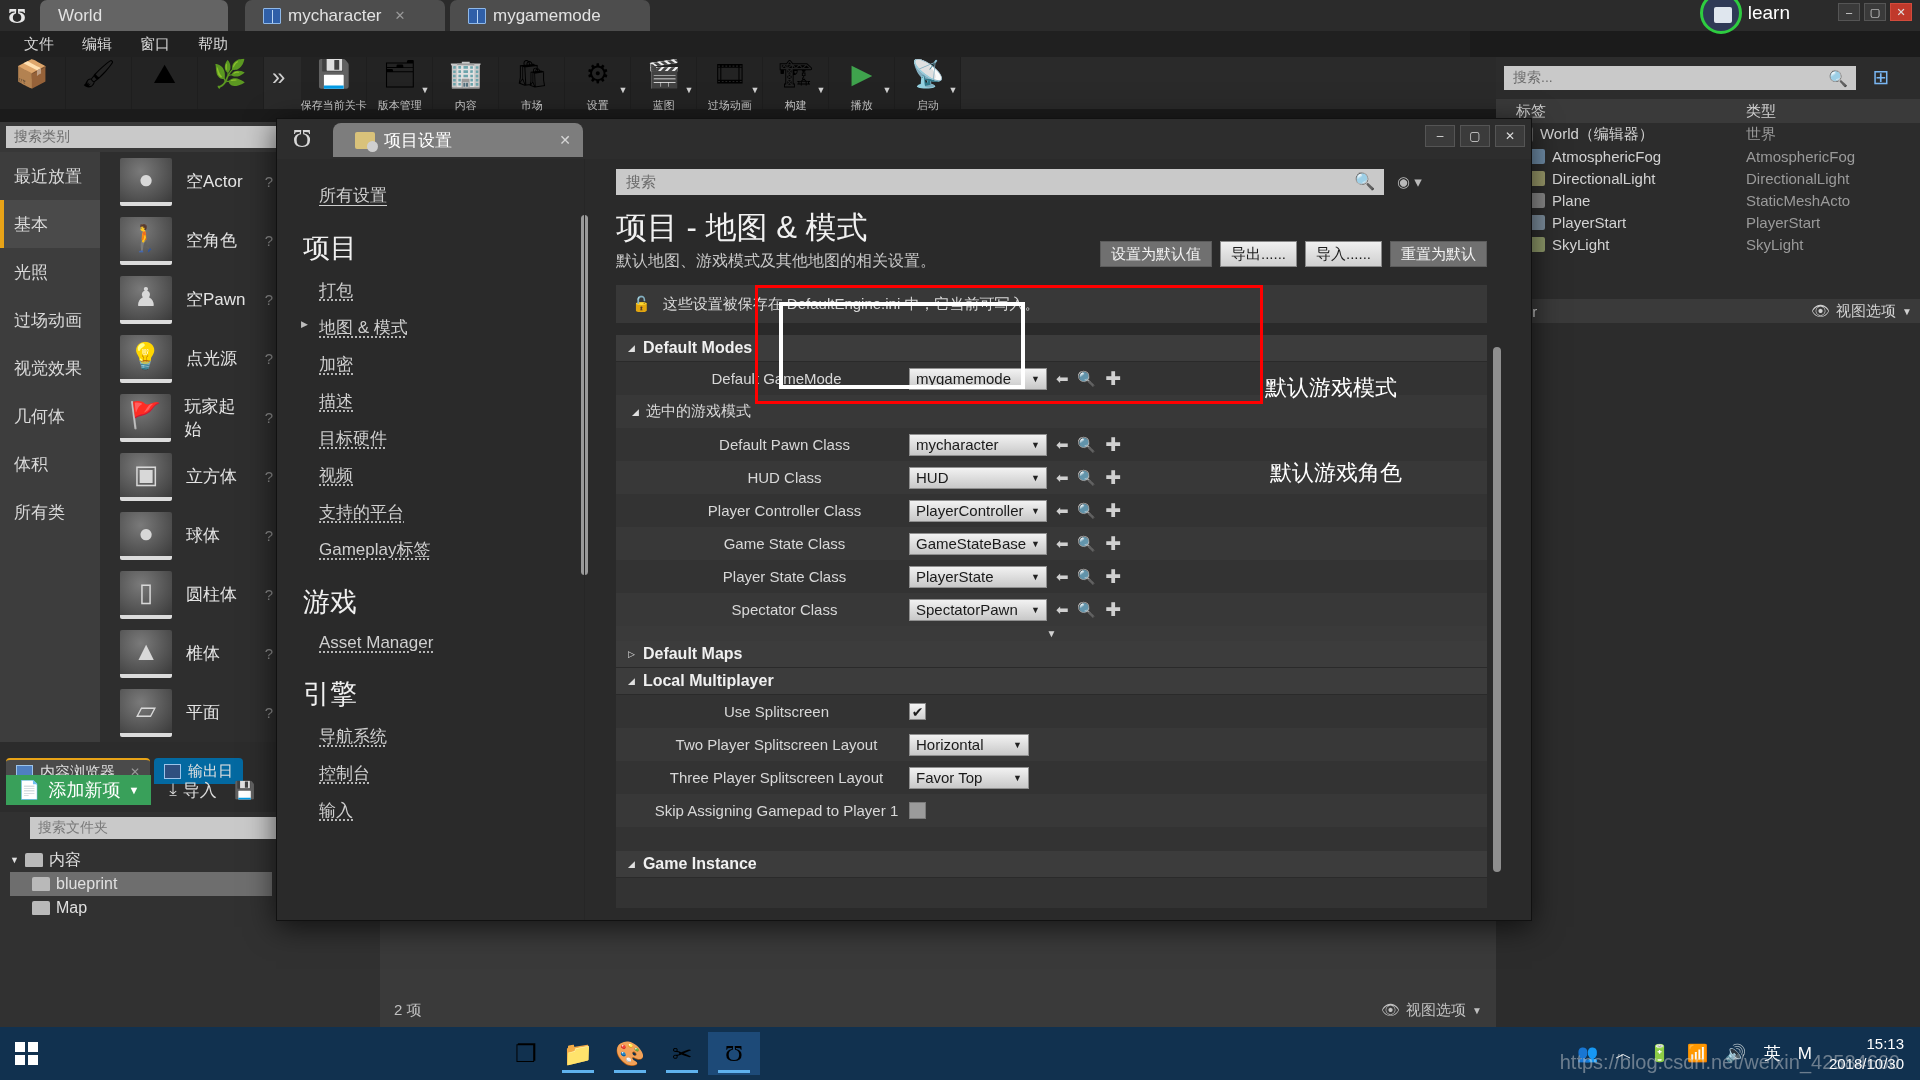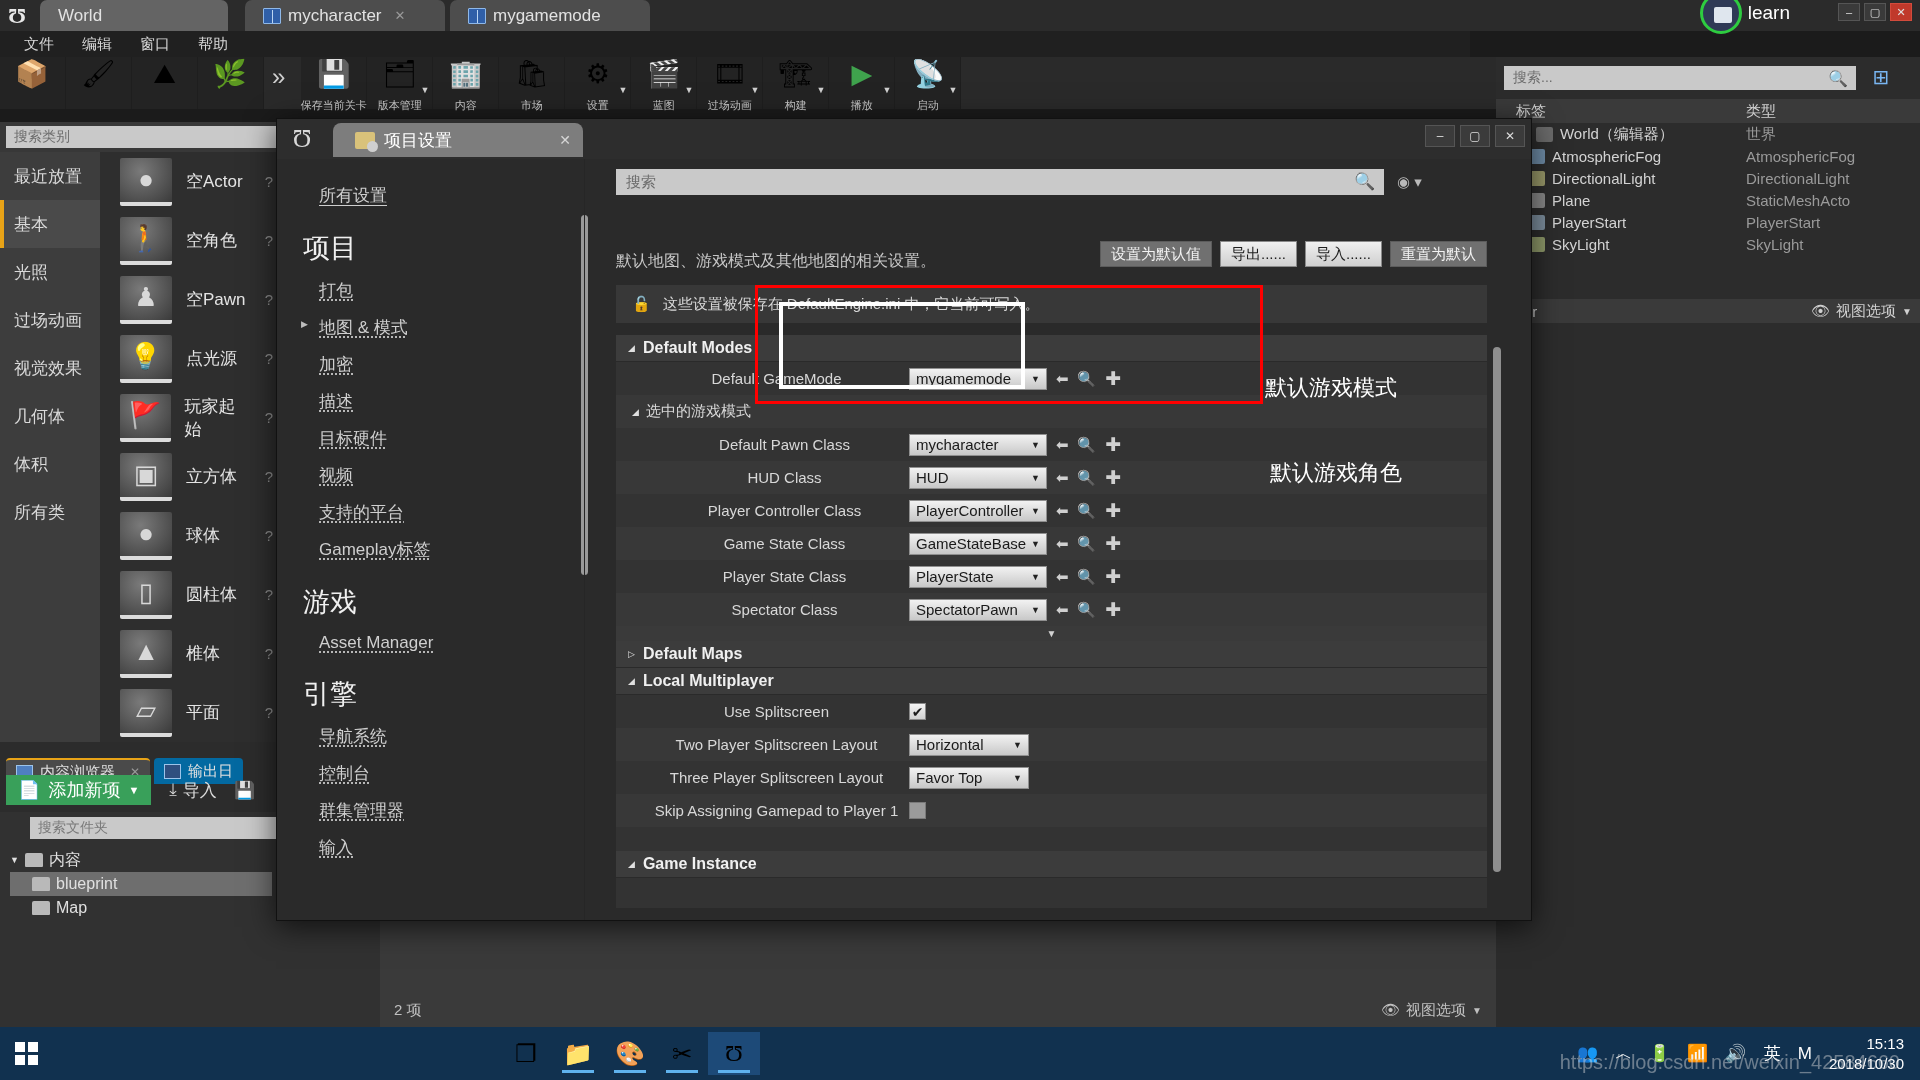--- a/index.html
+++ b/index.html
@@ -592,21 +592,21 @@
     </div>
     <div class="rp-addicon">⊞</div>
 
     <div class="rp-head">
       <span class="c1">标签</span>
       <span class="c2">类型</span>
     </div>
 
     <div class="rp-rows">
       <div class="rrow">
-        <span class="nm" style="padding-left:24px;">
+        <span class="nm" style="padding-left:4px;">
             <span class="tri">▼</span>
             <span class="ricon"></span>
             <span>World（编辑器）</span>
           </span>
         <span class="ty">世界</span>
       </div>
       <div class="rrow">
         <span class="nm" style="padding-left:32px;">
             <span class="ricon dot" style="background:#6f8da8"></span>
             <span>AtmosphericFog</span>
@@ -752,35 +752,35 @@
           <a class="nav-link">视频</a>
           <a class="nav-link">支持的平台</a>
           <a class="nav-link">Gameplay标签</a>
 
           <div class="nav-head">游戏</div>
           <a class="nav-link">Asset Manager</a>
 
           <div class="nav-head">引擎</div>
           <a class="nav-link">导航系统</a>
           <a class="nav-link">控制台</a>
-          <a class="nav-link">群集管理器</a>
           <a class="nav-link">输入</a>
 
         </div>
         <div class="ps-navscroll"></div>
       </div>
       <div class="ps-divider-col"></div>
 
       <div class="ps-main">
         <div class="ps-search">
           <span>搜索</span>
           <span class="ps-searchicon">🔍</span>
         </div>
         <div class="ps-eye">◉ ▾</div>
 
+        <div class="ps-h1">项目 - 地图 &amp; 模式</div>
         <div class="ps-sub">默认地图、游戏模式及其他地图的相关设置。</div>
 
         <div class="ps-btns">
           <div class="ps-btn flat">设置为默认值</div>
           <div class="ps-btn">导出......</div>
           <div class="ps-btn">导入......</div>
           <div class="ps-btn flat">重置为默认</div>
         </div>
 
         <div class="ps-notice">

